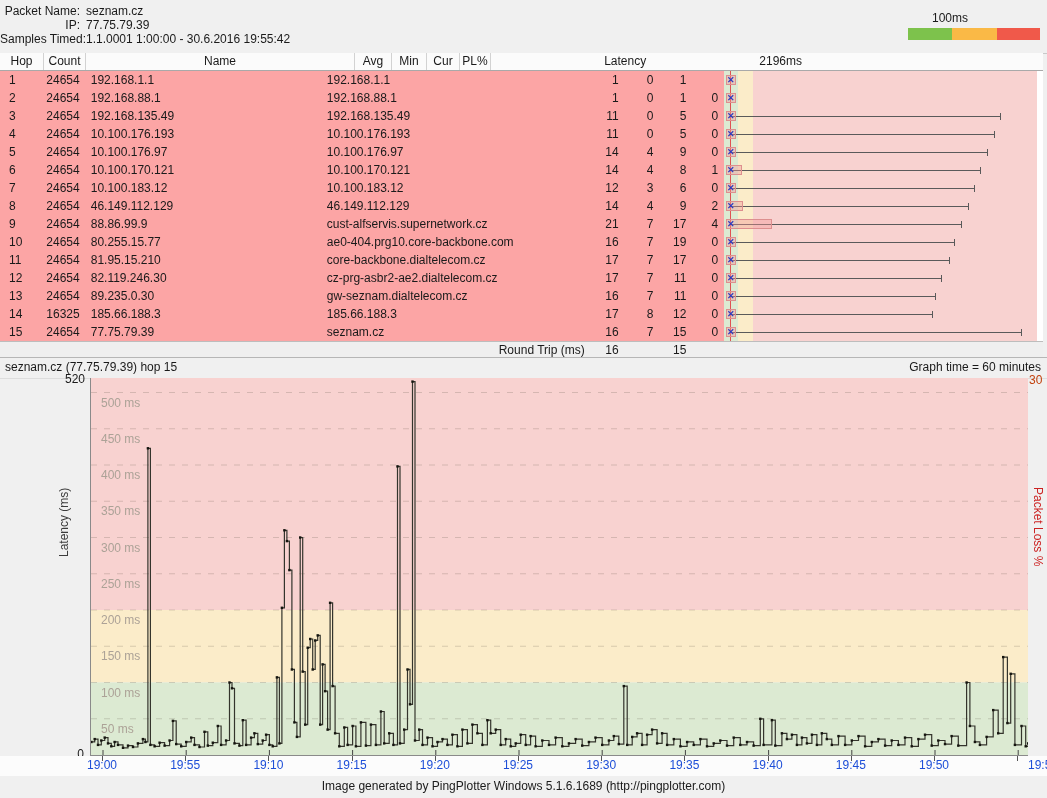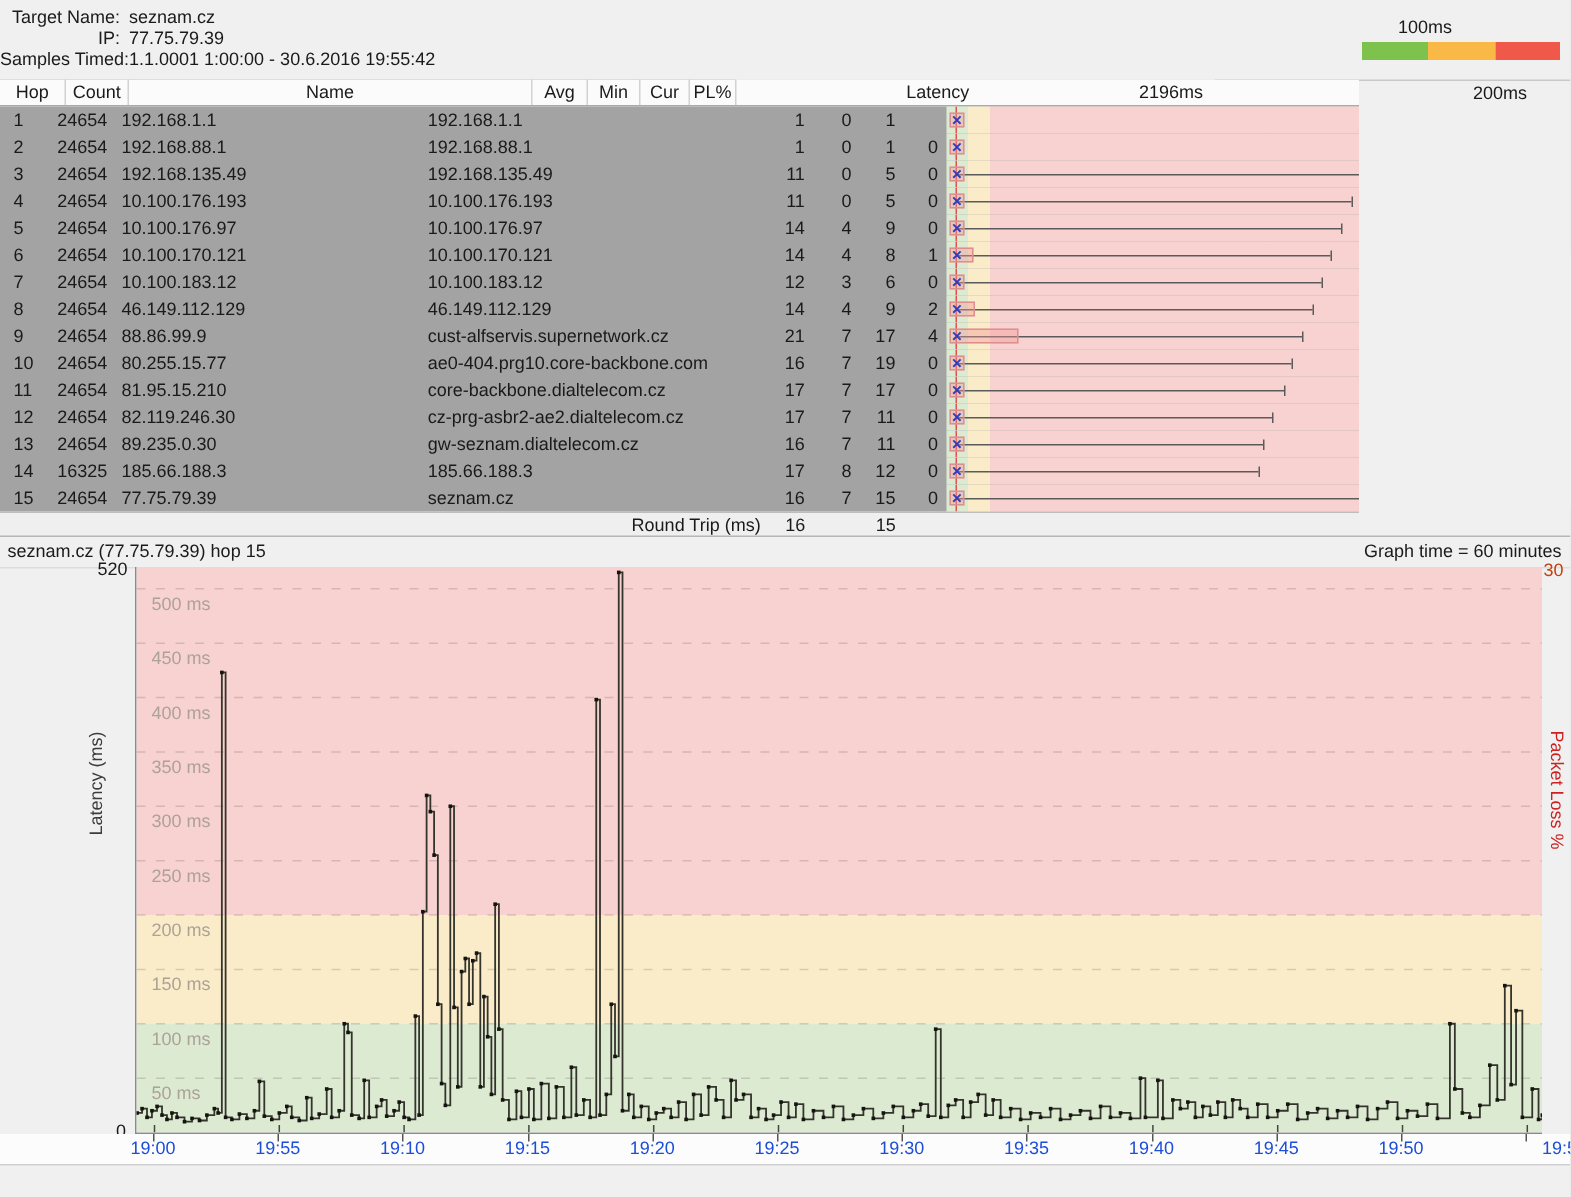--- a/index.html
+++ b/index.html
@@ -9,21 +9,21 @@
   
   #topbar{position:absolute;left:0;top:0;width:1047px;height:53px;background:#f0f0f0;border-bottom:1px solid #c9c9c9;}
   .info-line{position:absolute;left:0;height:14px;line-height:14px;white-space:nowrap;}
   .info-label{position:absolute;left:0;width:80px;text-align:right;display:inline-block;}
   .info-value{position:absolute;left:86px;display:inline-block;}
   #legend-bar{position:absolute;left:908px;top:28px;width:132px;height:12px;display:flex;}
   #legend-bar div{height:12px;}
   .legend-label{position:absolute;top:11px;width:50px;text-align:center;}
 
   
-  #tracetable{position:absolute;left:0;top:53px;width:906px;background:#a3a3a3;}
+  #tracetable{position:absolute;left:0;top:53px;width:1043px;background:#fca5a5;}
   .trow{display:flex;height:18px;line-height:18px;white-space:nowrap;}
   .thead{height:17px;line-height:17px;background:#fbfbfb;border-bottom:1px solid #a9a9a9;}
   .thead .tc{border-left:1px solid #d2d2d2;text-align:center;}
   .thead .tc:first-child{border-left:none;}
   .tc{box-sizing:border-box;overflow:hidden;}
   .c-hop{width:43px;padding-left:9px;}
   .thead .c-hop{padding-left:0;}
   .c-count{width:42px;text-align:right;padding-right:5px;}
   .c-ip{width:237px;padding-left:6px;}
   .c-name{width:269px;padding-left:6px;}
@@ -65,21 +65,21 @@
   
   #footer{position:absolute;left:0;top:776px;width:1047px;height:22px;background:#f0f0f0;text-align:center;line-height:20px;}
 </style>
 </head>
 <body>
 
 <div id="app">
 
   <div id="topbar">
     <div class="info-line" style="top:4px;">
-      <span class="info-label">Target Name:</span>
+      <span class="info-label">Packet Name:</span>
       <span class="info-value">seznam.cz</span>
     </div>
     <div class="info-line" style="top:18px;">
       <span class="info-label">IP:</span>
       <span class="info-value">77.75.79.39</span>
     </div>
     <div class="info-line" style="top:32px;">
       <span class="info-label">Samples Timed:</span>
       <span class="info-value">1.1.0001 1:00:00 - 30.6.2016 19:55:42</span>
     </div>
@@ -643,13 +643,16 @@
         <span class="xtick-label" style="left: 745.6px;">19:40</span>
         <div class="xtick-mark" style="left: 850.8px;"></div>
         <span class="xtick-label" style="left: 828.8px;">19:45</span>
         <div class="xtick-mark" style="left: 934px;"></div>
         <span class="xtick-label" style="left: 912px;">19:50</span>
         <div class="xtick-mark" style="left: 1017.2px;"></div>
         <span class="xtick-label" style="left: 1021px;">19:55</span>
       </div>
   </div>
 
+  <div id="footer">
+    <span>Image generated by PingPlotter Windows 5.1.6.1689 (http://pingplotter.com)</span>
+  </div>
 </div>
 
 </body></html>

